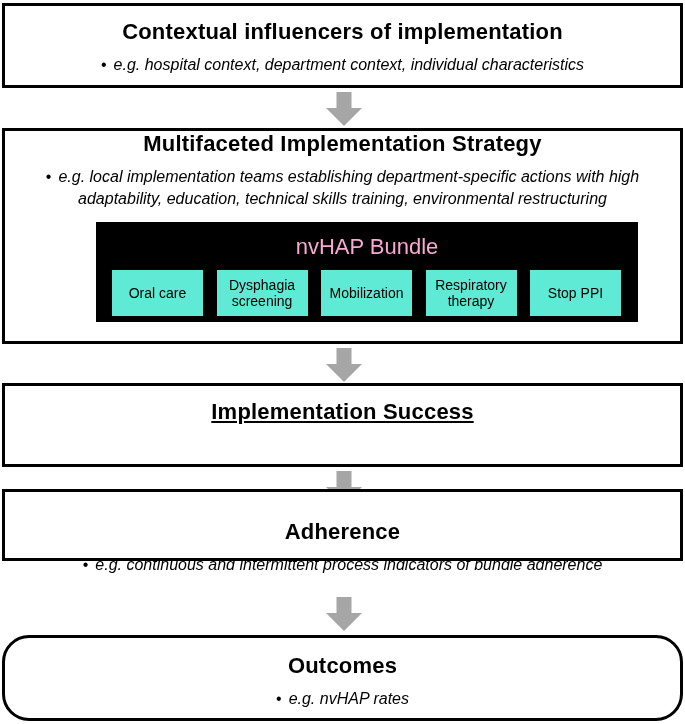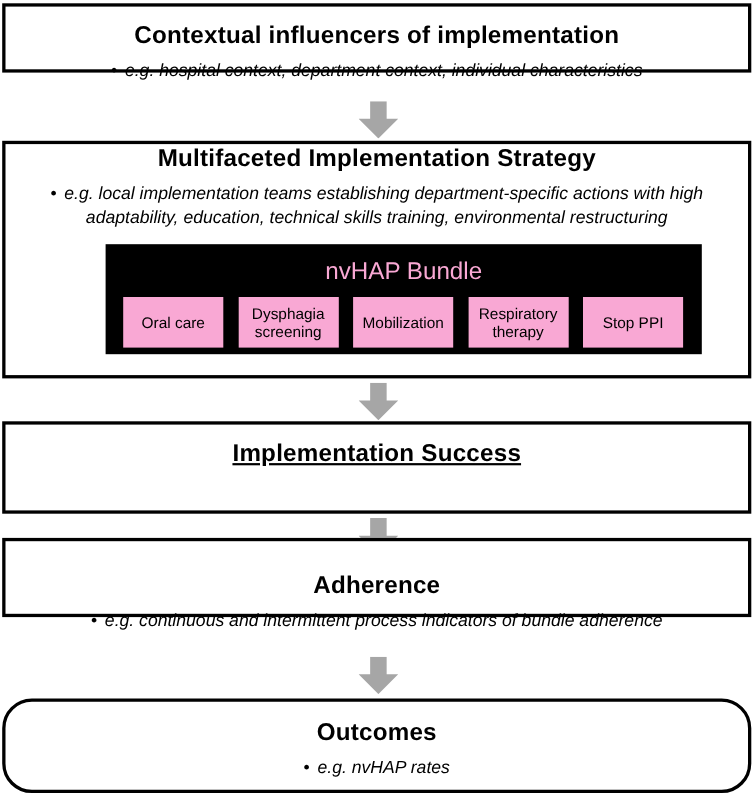--- a/index.html
+++ b/index.html
@@ -36,21 +36,21 @@
     margin: 9px 0 0 0;
     padding: 0 6px;
     font-style: italic;
     font-size: 16px;
     line-height: 22px;
   }
   .bullet-marker {
     font-style: normal;
     margin-right: 7px;
   }
-  #box-1 { top: 3px;   height: 63px;  padding-top: 13px; }
+  #box-1 { top: 3px;   height: 85px;  padding-top: 13px; }
   #box-2 { top: 128px; height: 216px; }
   #box-3 { top: 383px; height: 84px;  padding-top: 13px; text-decoration: underline; }
   #box-4 { top: 489px; height: 72px;  padding-top: 27px; }
   #box-5 { top: 635px; height: 86px;  padding-top: 15px; border-radius: 27px; }
 
   .flow-arrow {
     position: absolute;
     left: 326px;
     width: 36px;
     height: 34px;
@@ -79,21 +79,21 @@
   .bundle-row {
     margin-top: 10px;
     padding: 0 17px 0 16px;
     display: flex;
     justify-content: space-between;
   }
   .bundle-item {
     box-sizing: border-box;
     width: 91px;
     height: 46px;
-    background: #f9a8d4;
+    background: #5eead4;
     color: #000000;
     display: flex;
     align-items: center;
     justify-content: center;
     font-size: 14px;
     line-height: 16px;
     text-align: center;
     padding: 0 2px;
   }
 </style>

